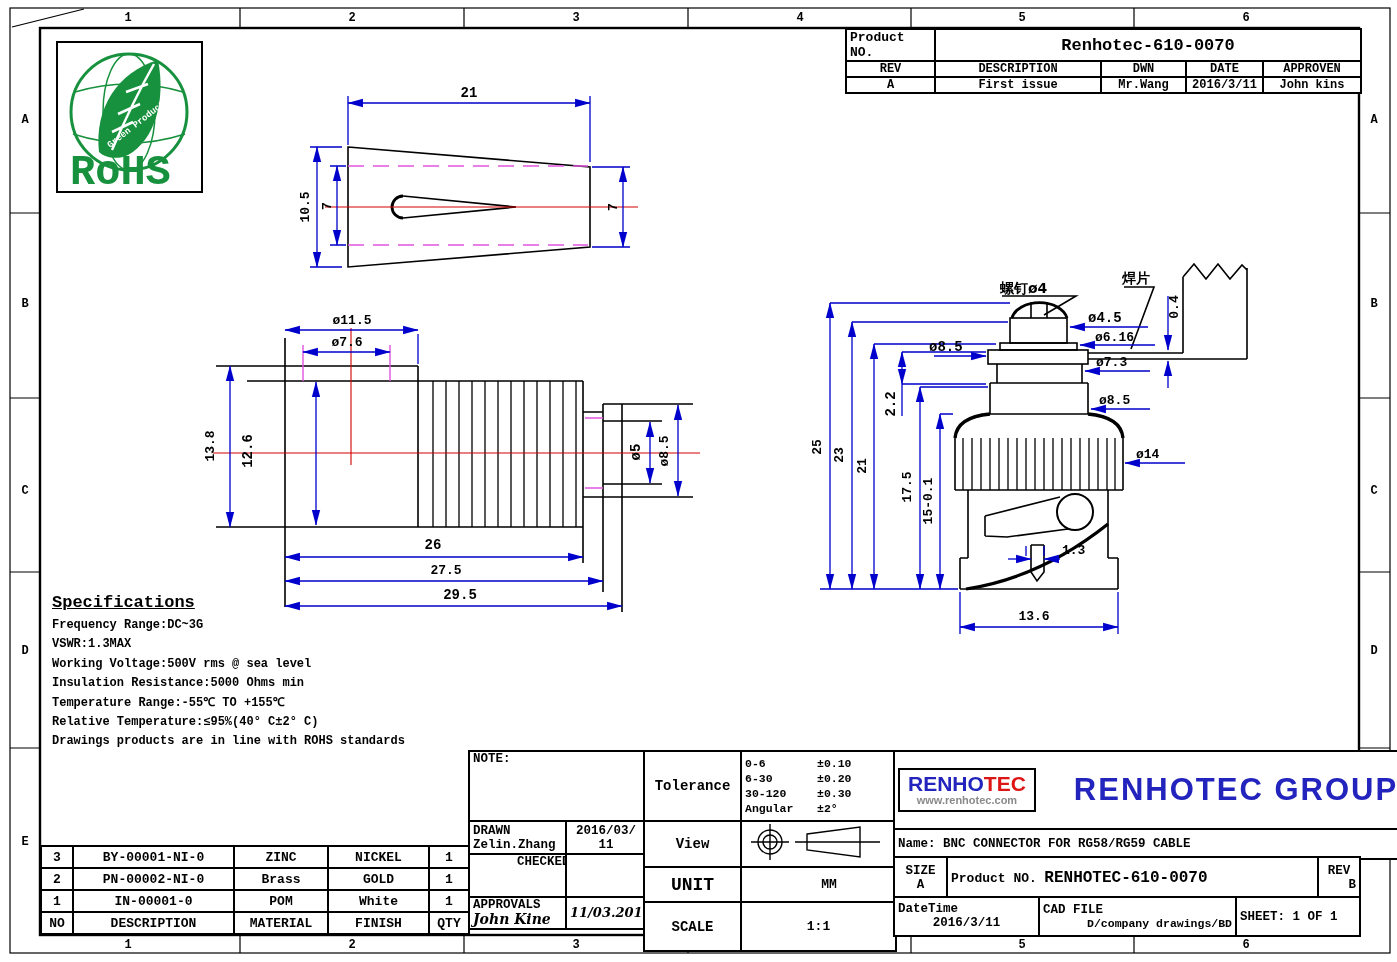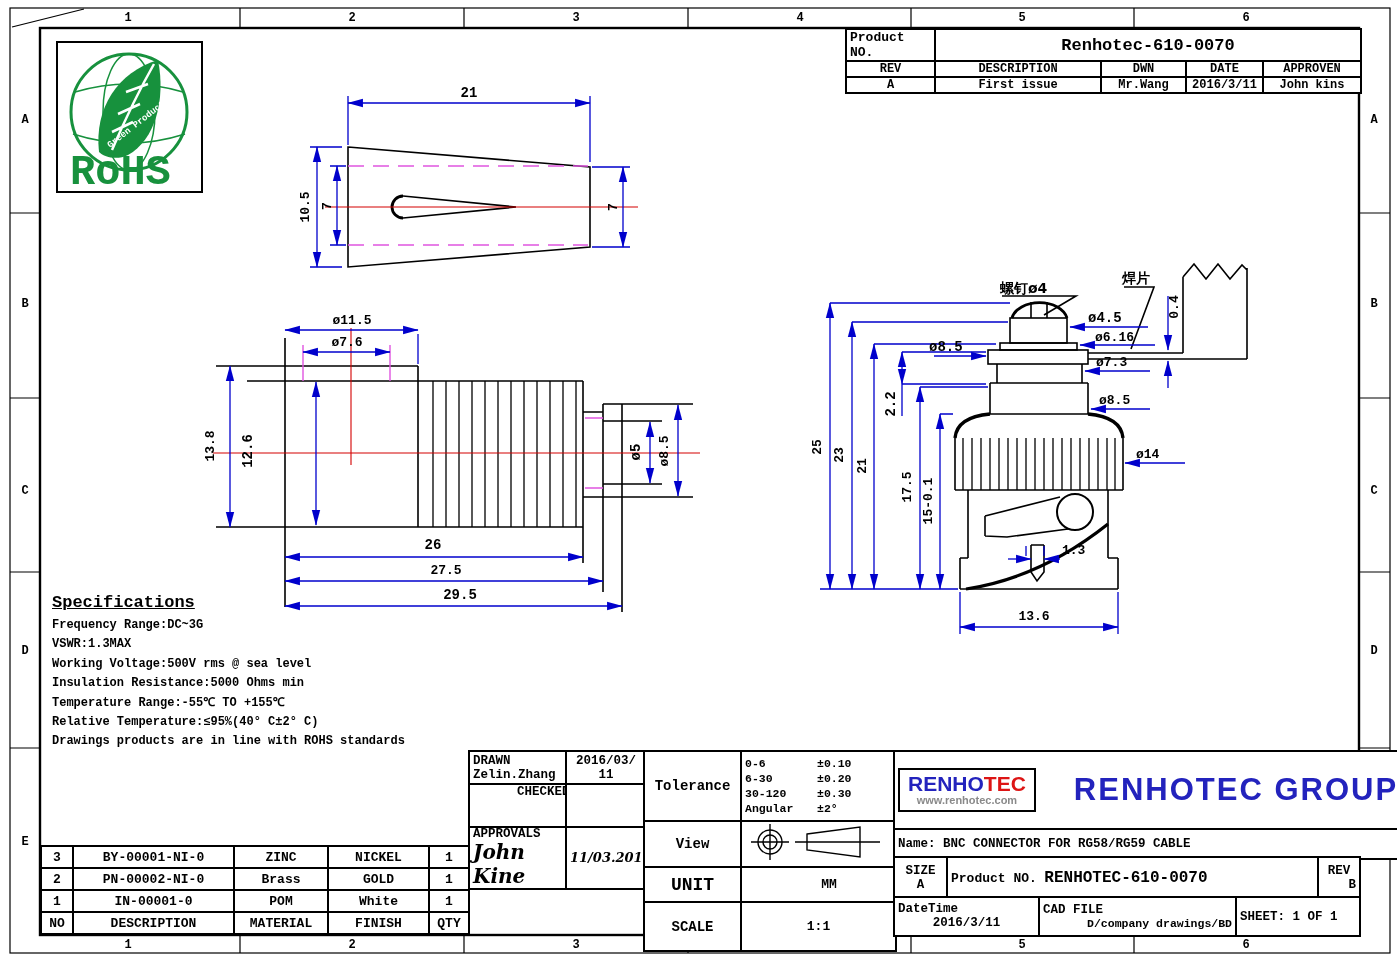--- a/index.html
+++ b/index.html
@@ -20,21 +20,21 @@
   .revtbl{left:845px;top:28px;width:515px;}
   .revtbl td{font-size:12px;font-weight:700;text-align:center;}
   .revtbl .pl{text-align:left;font-size:13px;}
   .revtbl .pv{font-size:17px;}
   
   .bom{left:40px;top:845px;width:428px;}
   .bom td{font-size:13px;font-weight:700;text-align:center;height:20px;}
   
   .blk td{font-size:12.5px;font-weight:700;}
   .lbl2{font-size:12.5px;font-weight:700;}
-  .sig{font-family:"DejaVu Serif",serif;font-style:italic;font-size:20px;font-weight:700;}
+  .sig{font-family:"DejaVu Serif",serif;font-style:italic;font-size:14px;font-weight:700;}
   .sigd{font-family:"DejaVu Serif",serif;font-style:italic;font-size:13px;font-weight:700;}
   .tolrow{display:flex;justify-content:flex-start;font-size:11.5px;font-weight:700;line-height:15px;}
   .tolrow .r{width:72px;}
   .ctr{text-align:center;}
   
   .logobox{border:2px solid #000;padding:3px 8px;text-align:center;line-height:1.05;background:#fff;}
   .logomain{font-family:"Liberation Sans",sans-serif;font-size:21px;font-weight:800;letter-spacing:0px;}
   .logourl{font-family:"Liberation Sans",sans-serif;font-size:11px;color:#8a8a8a;font-weight:600;}
   .company{font-family:"Liberation Sans",sans-serif;font-size:31px;font-weight:800;color:#2323bd;letter-spacing:2px;}
   .namerow{font-size:14px;font-weight:700;}
@@ -295,20 +295,23 @@
     </tr>
   </tbody>
     </table>
 
   <table class="blk" style="left:468px;top:750px;width:177px;z-index:2;">
     <colgroup>
         <col style="width:97px">
         <col style="width:80px">
       </colgroup>
     <tbody>
+        <tr style="height:70px;">
+      <td colspan="2" style="vertical-align:top;">NOTE:</td>
+    </tr>
     <tr style="height:33px;">
       <td>
         <div class="lbl2">DRAWN</div>
         <div class="lbl2">Zelin.Zhang</div>
       </td>
       <td class="ctr">
         <div class="lbl2">2016/03/</div>
         <div class="lbl2">11</div>
       </td>
     </tr>

